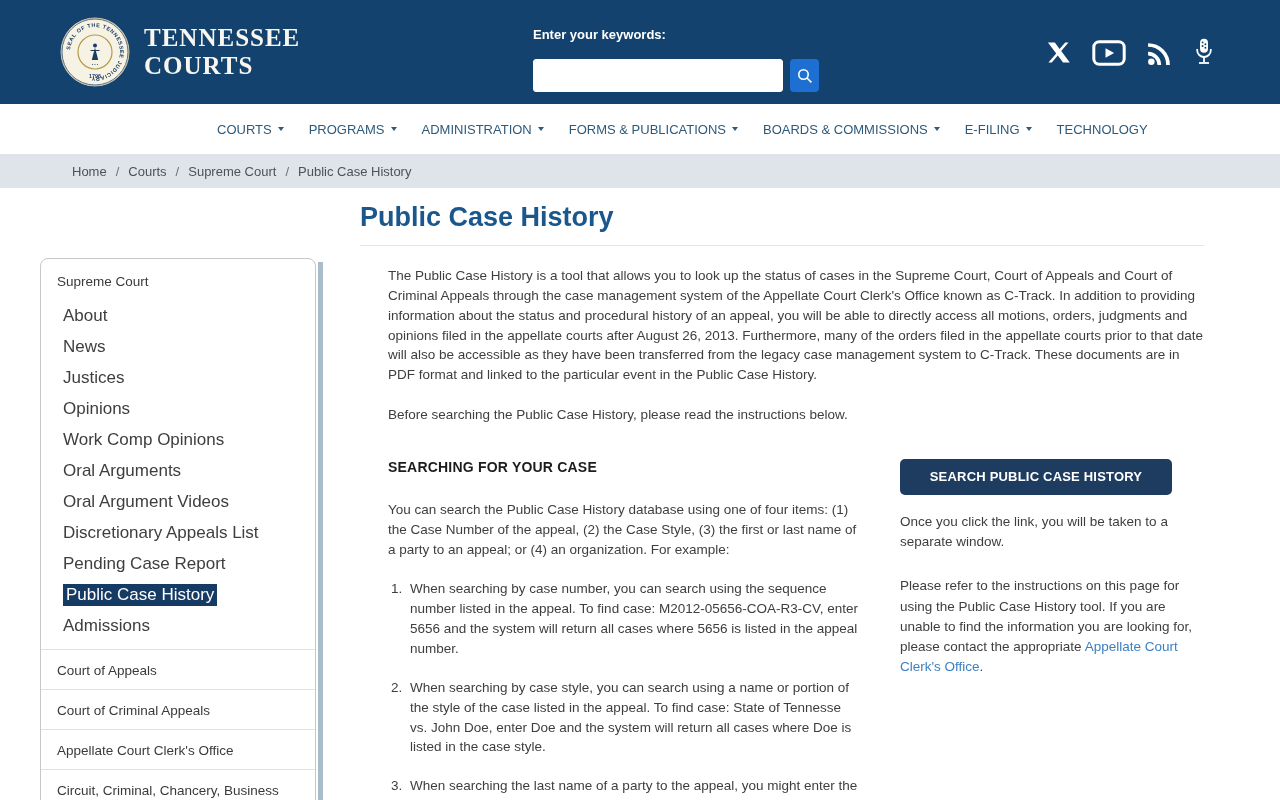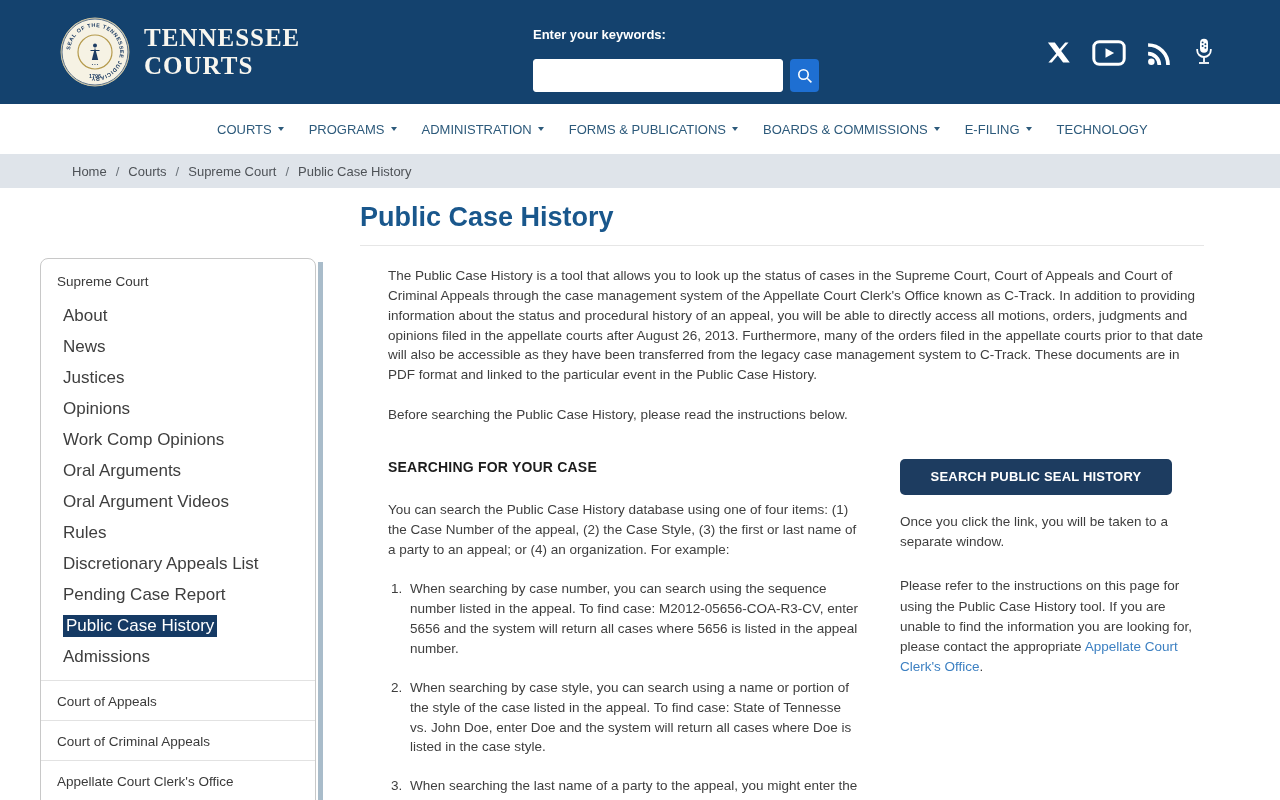--- a/index.html
+++ b/index.html
@@ -189,21 +189,20 @@
 <div class="sidebar">
   <div class="side-parent">Supreme Court</div>
   <ul class="side-sublist">
     <li class="side-sub">About</li>
     <li class="side-sub">News</li>
     <li class="side-sub">Justices</li>
     <li class="side-sub">Opinions</li>
     <li class="side-sub">Work Comp Opinions</li>
     <li class="side-sub">Oral Arguments</li>
     <li class="side-sub">Oral Argument Videos</li>
-    <li class="side-sub">Rules</li>
     <li class="side-sub">Discretionary Appeals List</li>
     <li class="side-sub">Pending Case Report</li>
     <li class="side-sub">
       <span class="active-label">Public Case History</span>
     </li>
     <li class="side-sub">Admissions</li>
   </ul>
   <div class="side-divider"></div>
   <div class="side-parent">Court of Appeals</div>
   <div class="side-divider"></div>
@@ -224,20 +223,20 @@
       <div class="section-heading">SEARCHING FOR YOUR CASE</div>
       <p class="section-intro">You can search the Public Case History database using one of four items: (1) the Case Number of the appeal, (2) the Case Style, (3) the first or last name of a party to an appeal; or (4) an organization.  For example:</p>
       <ol class="steps">
         <li>When searching by case number, you can search using the sequence number listed in the appeal.  To find case: M2012-05656-COA-R3-CV, enter 5656 and the system will return all cases where 5656 is listed in the appeal number.</li>
         <li>When searching by case style, you can search using a name or portion of the style of the case listed in the appeal.  To find case: State of Tennesse vs. John Doe, enter Doe and the system will return all cases where Doe is listed in the case style.</li>
         <li>When searching the last name of a party to the appeal, you might enter the name Jones.  The system will return all cases that contain the name Jones as a party to an appeal.</li>
       </ol>
     </div>
 
     <div class="col-right">
-      <button class="cta-button">SEARCH PUBLIC SEAL HISTORY</button>
+      <button class="cta-button">SEARCH PUBLIC CASE HISTORY</button>
       <p class="cta-note">Once you click the link, you will be taken to a separate window.</p>
       <p class="cta-note cta-note2">
         <span>Please refer to the instructions on this page for using the Public Case History tool. If you are unable to find the information you are looking for, please contact the appropriate </span><a class="link">Appellate Court Clerk's Office</a><span>.</span>
       </p>
     </div>
   </div>
 </div>
 
 </body></html>

